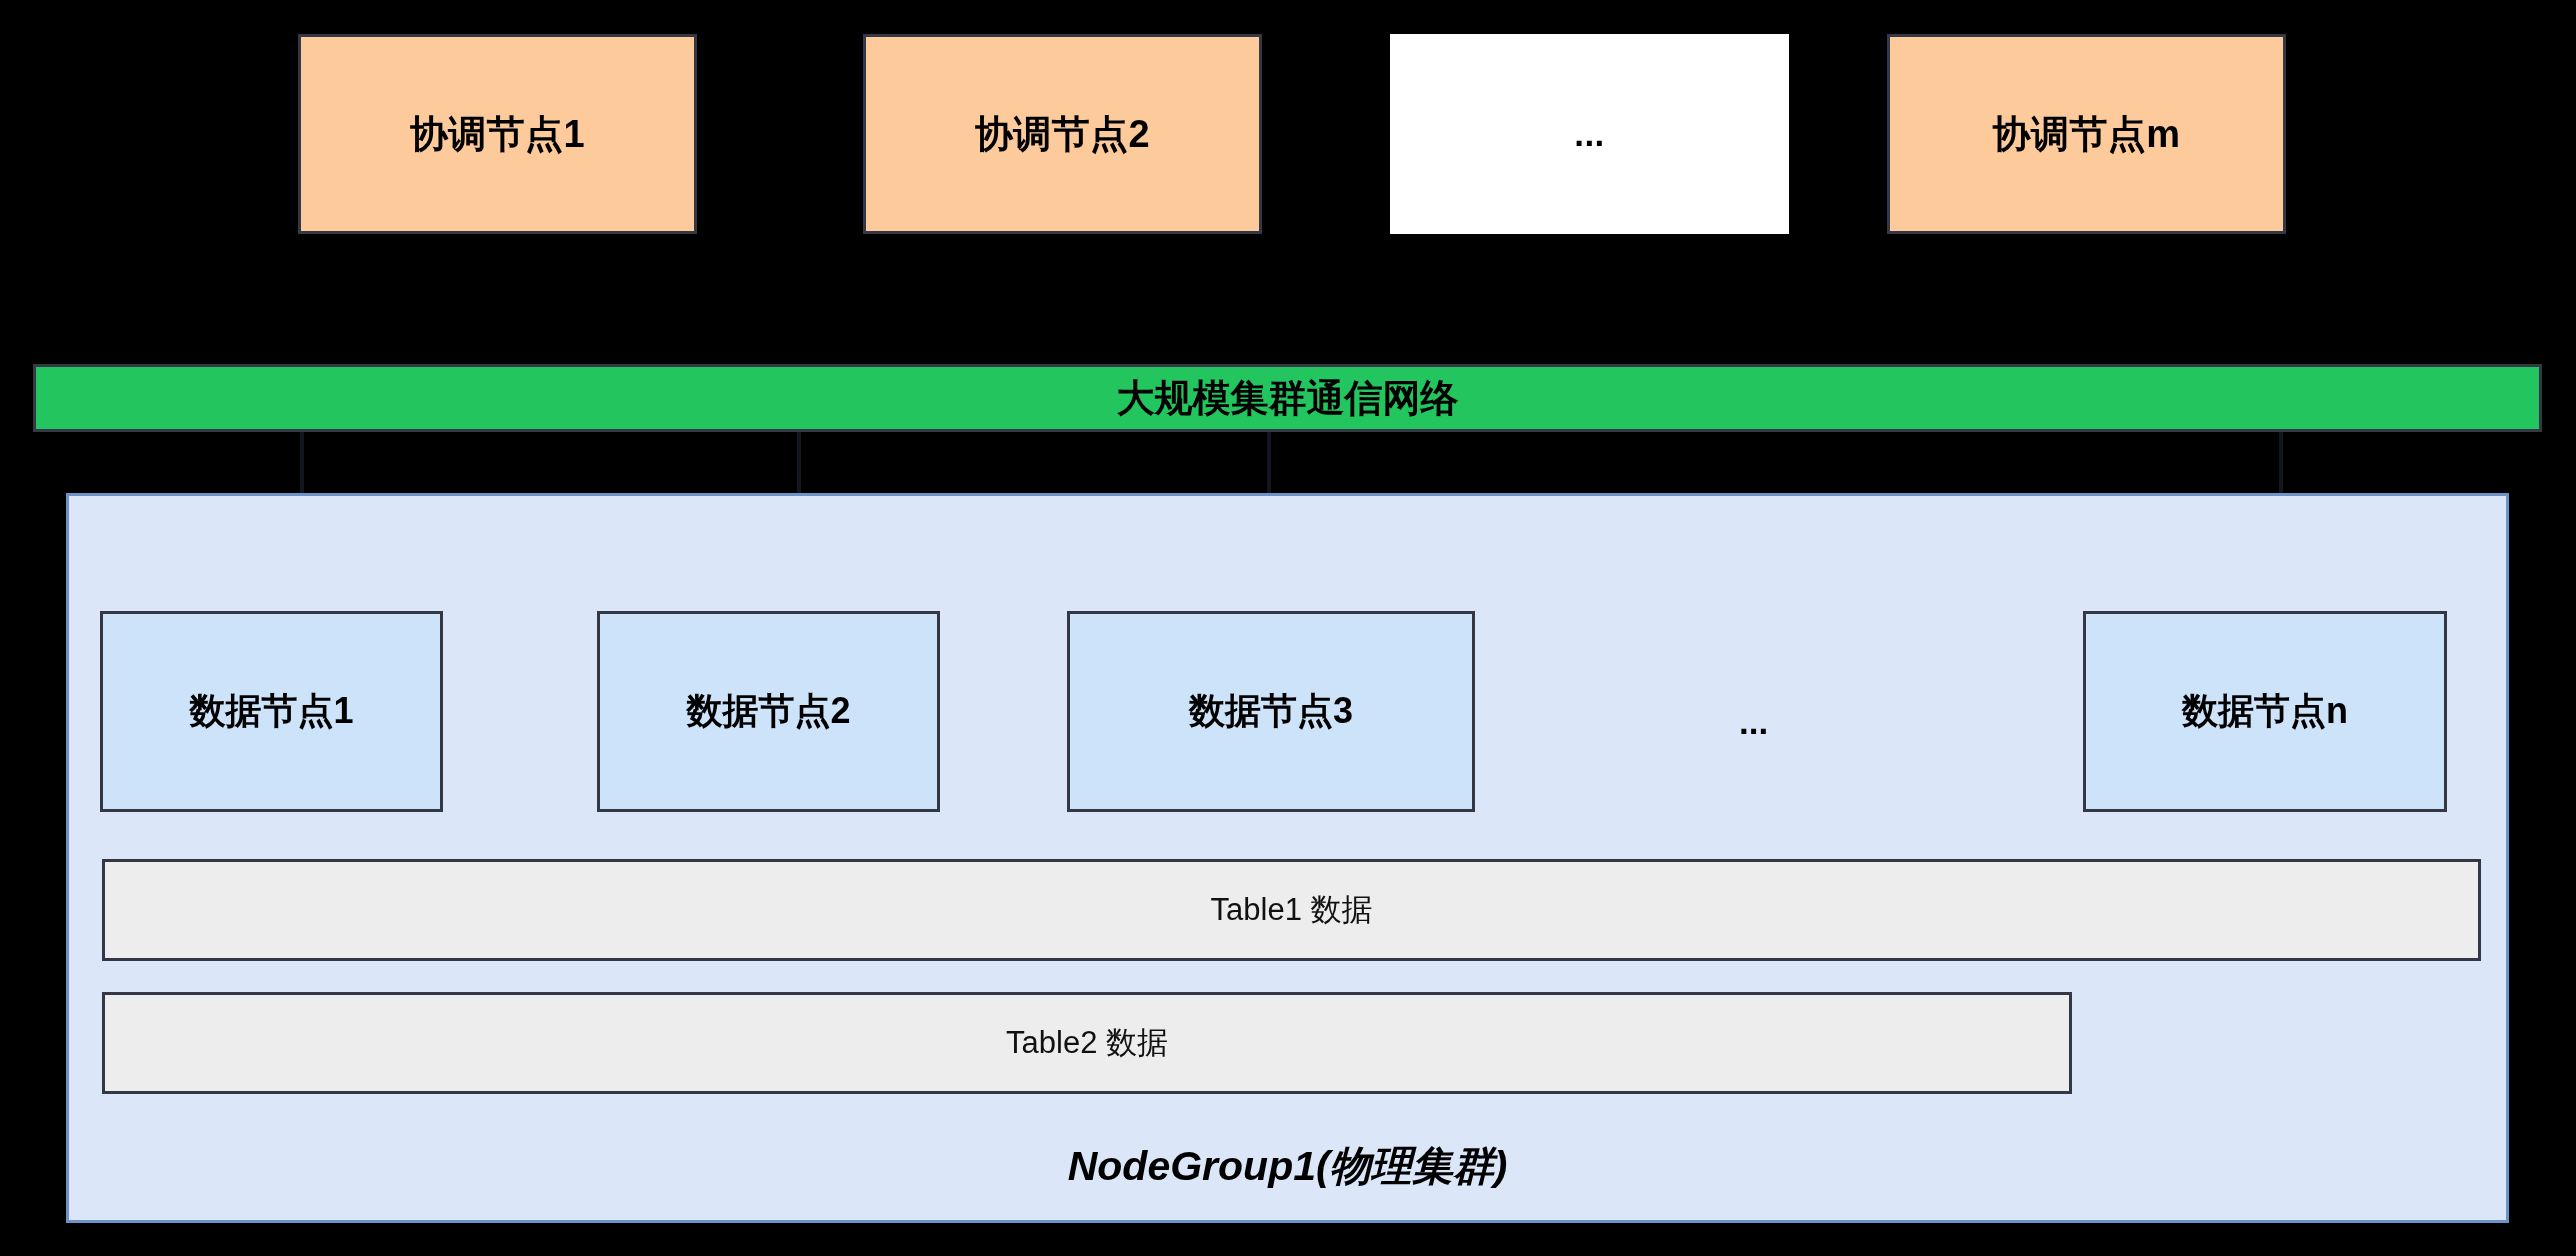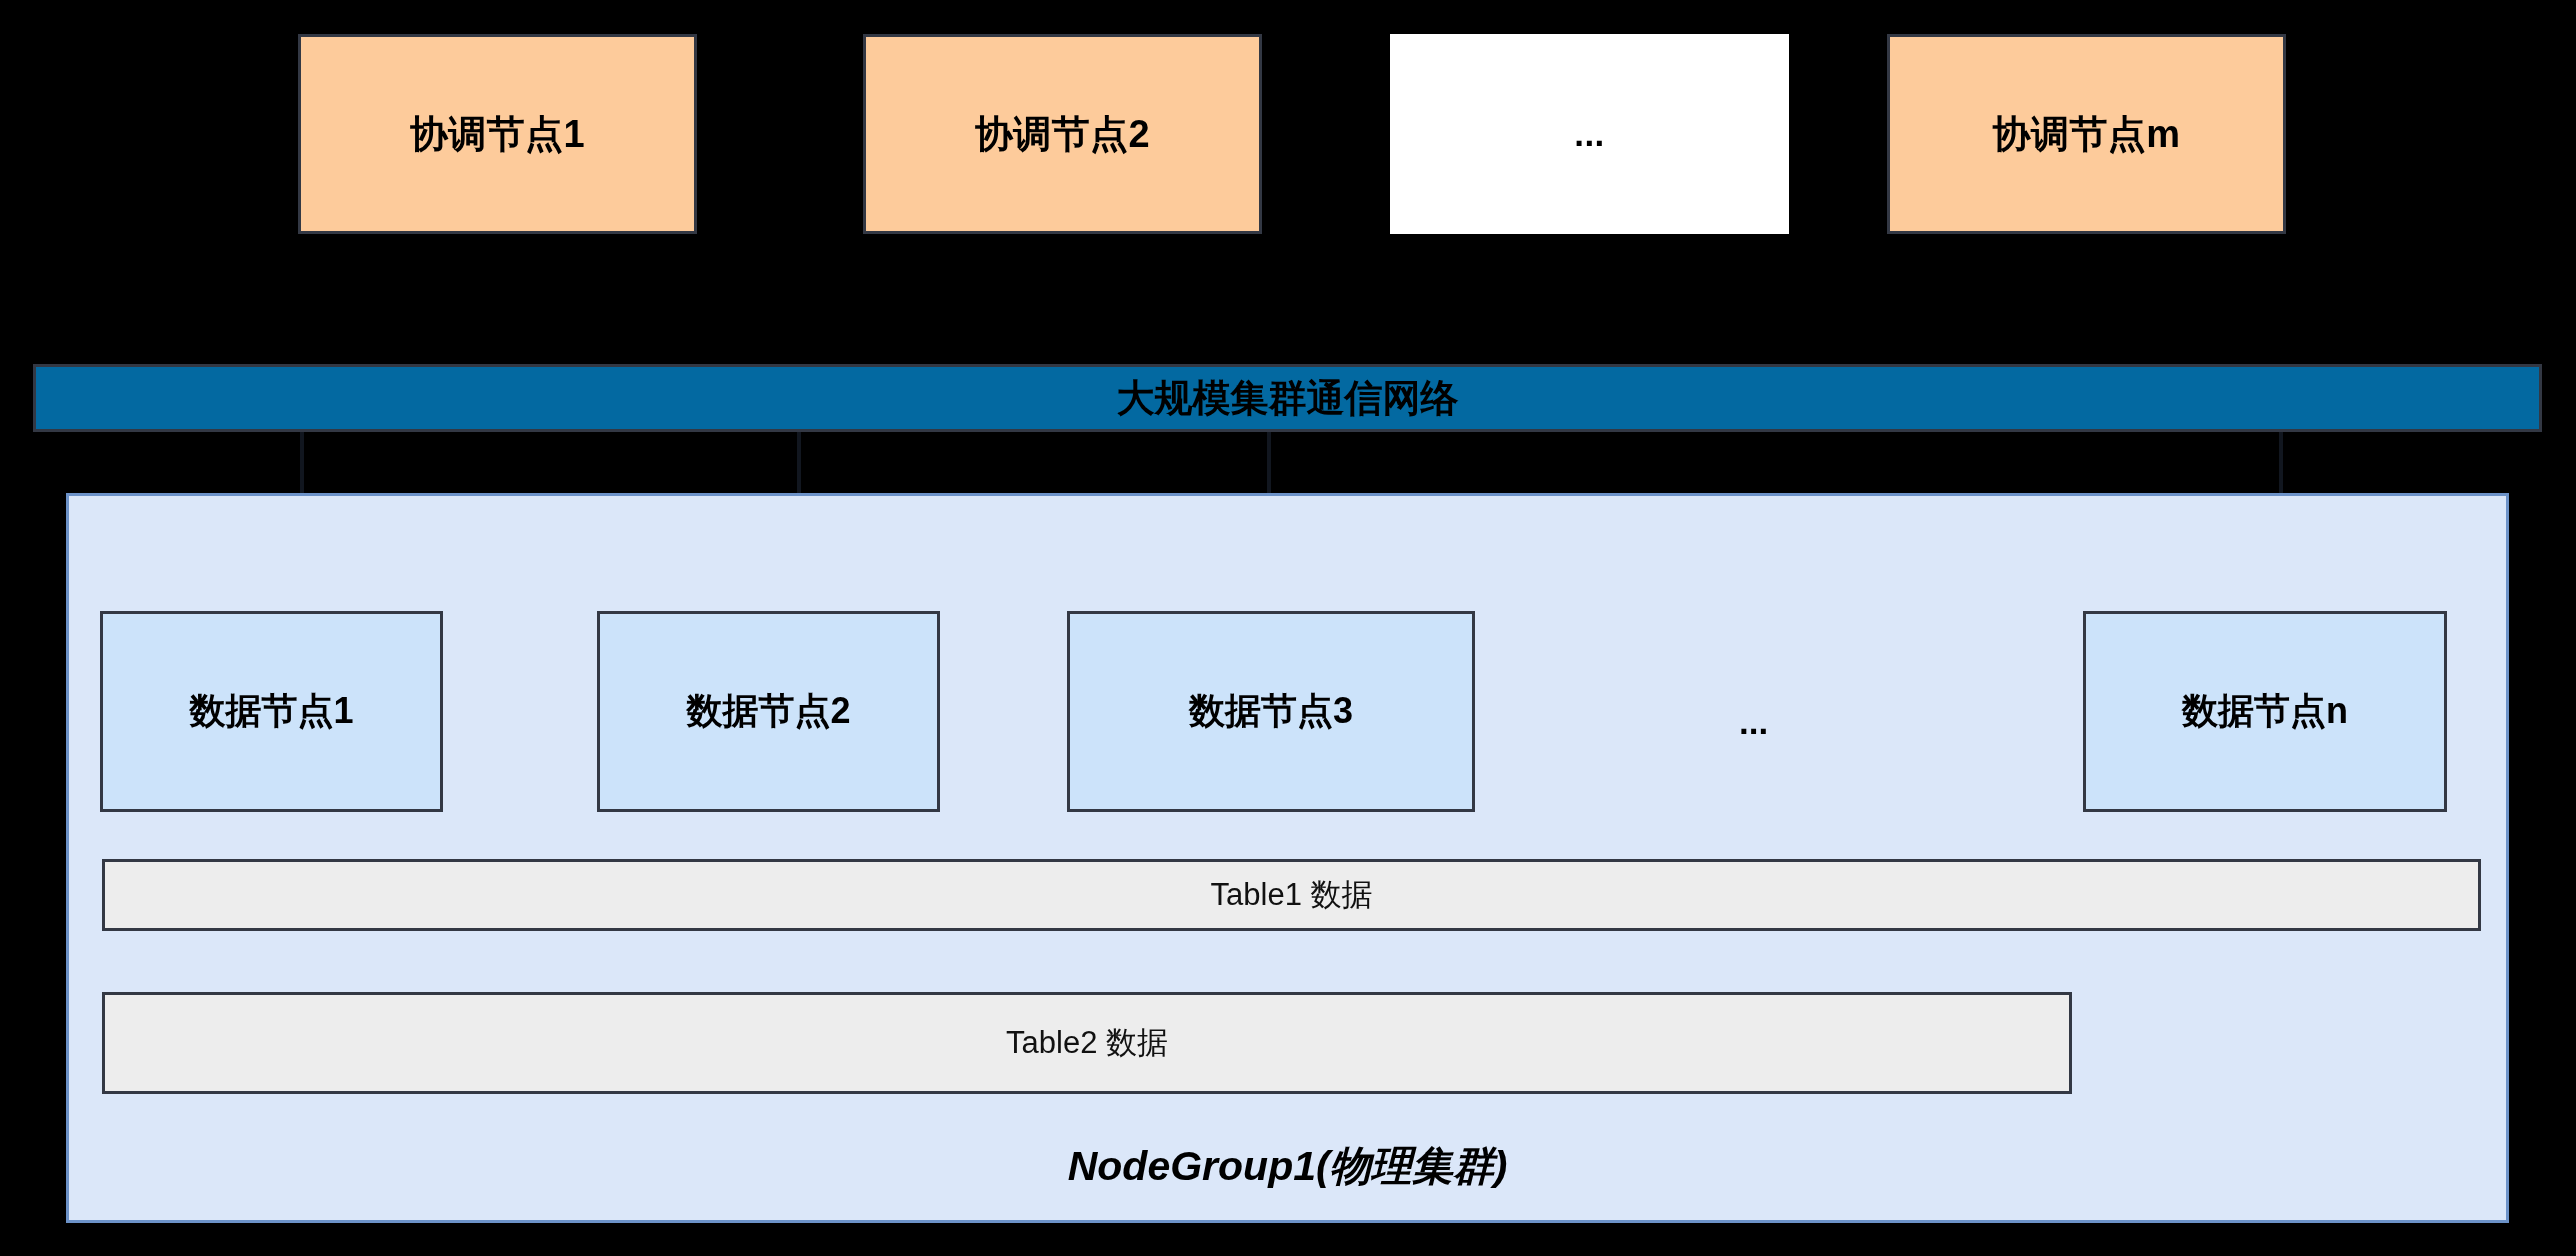--- a/index.html
+++ b/index.html
@@ -36,21 +36,21 @@
   }
   .coord-box.ellipsis {
     background: #FFFFFF;
     border: none;
     font-weight: bold;
     font-size: 35px;
   }
   
   .network-bar {
     border: 3.3px solid #333844;
-    background: #0369a1;
+    background: #22c55e;
     font-weight: bold;
     font-size: 38px;
   }
   
   .nodegroup {
     position: absolute;
     box-sizing: border-box;
     border: 3.3px solid #6C92C8;
     background: #DBE7F9;
   }
@@ -147,21 +147,21 @@
     <div class="box data-node" style="left:998px; top:115px; width:408px; height:201px;">
       <span>数据节点3</span>
     </div>
 
     <div class="inner-ellipsis" style="left:1670px; top:208px;">...</div>
 
     <div class="box data-node" style="left:2014px; top:115px; width:364px; height:201px;">
       <span>数据节点n</span>
     </div>
 
-    <div class="box table-row" style="left:33px; top:363px; width:2379px; height:72px;">
+    <div class="box table-row" style="left:33px; top:363px; width:2379px; height:102px;">
       <span>Table1 数据</span>
     </div>
 
     <div class="box table-row" style="left:33px; top:496px; width:1970px; height:102px;">
       <span>Table2 数据</span>
     </div>
 
     <div class="group-label" style="left:0px; top:643px; width:2437px;">NodeGroup1(物理集群)</div>
   </div>
 

